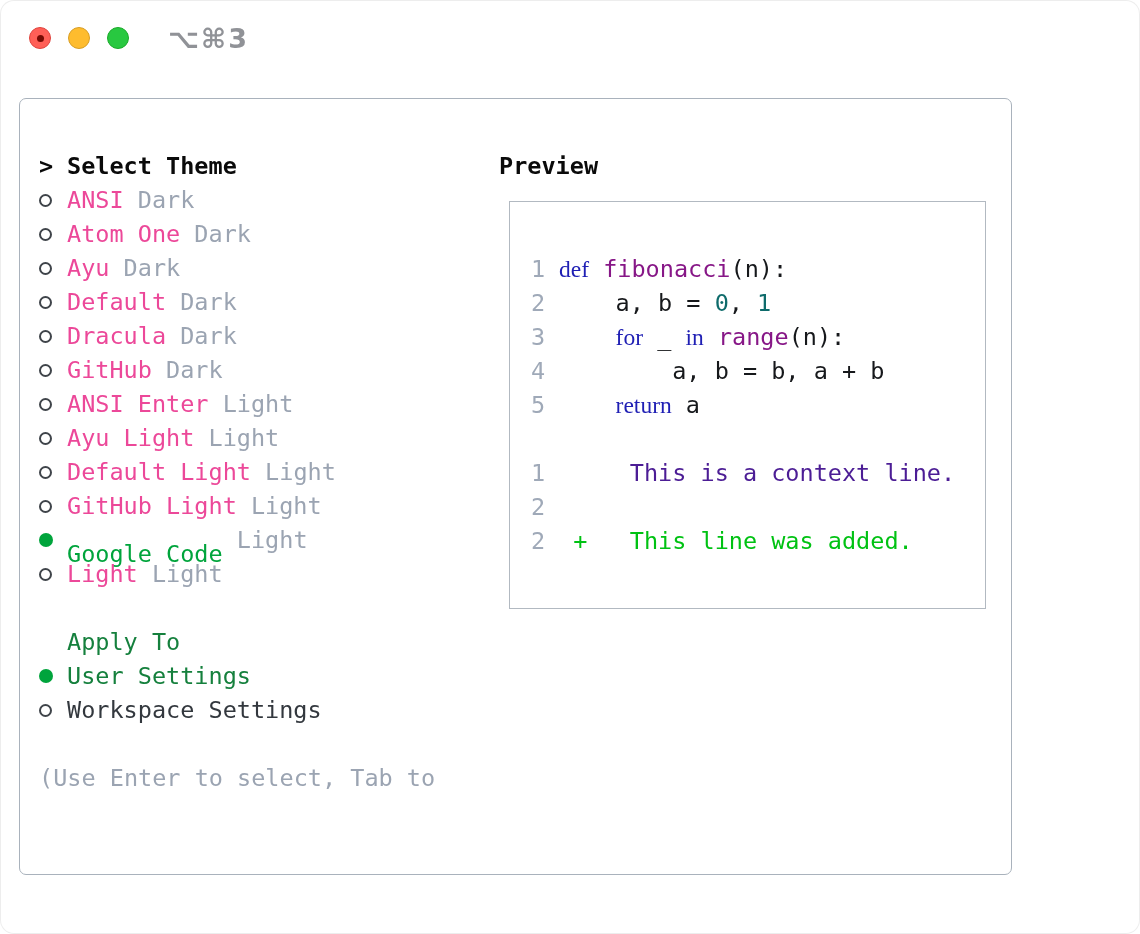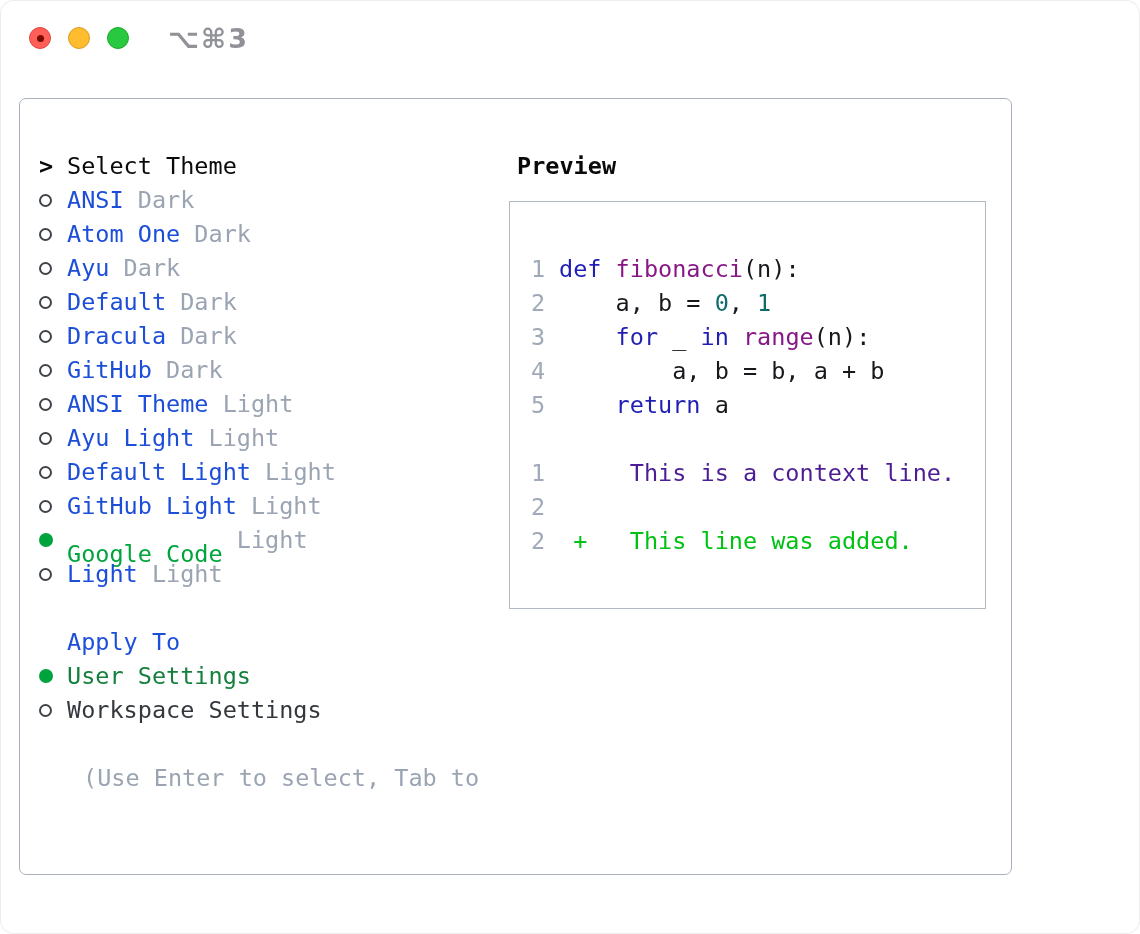--- a/index.html
+++ b/index.html
@@ -34,38 +34,38 @@
 
   .row { display:flex; align-items:center; height:34px; white-space:pre; font-size:23.5px; }
   .blank-row { height:34px; }
 
   
   .theme-col { position:absolute; left:19px; top:50px; }
   .mk { width:28px; flex:none; display:flex; align-items:center; }
   .mk-caret { font-weight:700; color:#0a0a0a; }
   .circle { width:13px; height:13px; border:2px solid #3f444a; border-radius:50%; }
   .circle.sel { width:14px; height:14px; border:none; background:#00a43c; }
-  .theme-name { color:#1d4ed8; }
+  .theme-name { color:#ec4899; }
   .theme-name.sel { color:#00a43c;margin-top:28px; }
   .theme-tag { color:#9ba4b2; }
-  .hdr { font-weight:400; color:#0a0a0a; }
-  .subhdr { color:#1d4ed8; }
+  .hdr { font-weight:700; color:#0a0a0a; }
+  .subhdr { color:#15803d; }
   .opt-name { color:#33383e; }
   .opt-name.sel { color:#15803d; }
-  .hint { color:#9ba4b2;margin-left:44px; }
+  .hint { color:#9ba4b2; }
 
   
-  .preview-label { position:absolute; left:497px; top:50px; height:34px; display:flex; align-items:center;
+  .preview-label { position:absolute; left:479px; top:50px; height:34px; display:flex; align-items:center;
                    font-size:23.5px; font-weight:700; color:#0a0a0a; }
   .preview-box {
     position:absolute; left:489px; top:102px; width:477px; height:408px;
     border:1.5px solid #b2b9c1; background:#fff; padding:50px 0 0 21px;
   }
   .ln { width:28px; flex:none; color:#9fa9b8; }
-  .tk-kw { color:#1f1fb4; }
+  .tk-kw { color:#1f1fb4;font-family:Liberation Serif, serif; }
   .tk-fn { color:#871787; }
   .tk-nm { color:#0e6b6b; }
   .tk-pl { color:#16181b; }
   .diff-context { color:#4c1d95; }
   .diff-deleted { color:#c2331f; }
   .diff-added   { color:#00c213;text-align:center; }
 </style>
 </head>
 <body>
 
@@ -88,21 +88,21 @@
         <span class="hdr">Select Theme</span>
       </div>
 
       <div id="theme-list">
           <div class="row"><span class="mk"><span class="circle"></span></span><span class="theme-name">ANSI</span><span class="theme-tag"> Dark</span></div>
           <div class="row"><span class="mk"><span class="circle"></span></span><span class="theme-name">Atom One</span><span class="theme-tag"> Dark</span></div>
           <div class="row"><span class="mk"><span class="circle"></span></span><span class="theme-name">Ayu</span><span class="theme-tag"> Dark</span></div>
           <div class="row"><span class="mk"><span class="circle"></span></span><span class="theme-name">Default</span><span class="theme-tag"> Dark</span></div>
           <div class="row"><span class="mk"><span class="circle"></span></span><span class="theme-name">Dracula</span><span class="theme-tag"> Dark</span></div>
           <div class="row"><span class="mk"><span class="circle"></span></span><span class="theme-name">GitHub</span><span class="theme-tag"> Dark</span></div>
-          <div class="row"><span class="mk"><span class="circle"></span></span><span class="theme-name">ANSI Theme</span><span class="theme-tag"> Light</span></div>
+          <div class="row"><span class="mk"><span class="circle"></span></span><span class="theme-name">ANSI Enter</span><span class="theme-tag"> Light</span></div>
           <div class="row"><span class="mk"><span class="circle"></span></span><span class="theme-name">Ayu Light</span><span class="theme-tag"> Light</span></div>
           <div class="row"><span class="mk"><span class="circle"></span></span><span class="theme-name">Default Light</span><span class="theme-tag"> Light</span></div>
           <div class="row"><span class="mk"><span class="circle"></span></span><span class="theme-name">GitHub Light</span><span class="theme-tag"> Light</span></div>
           <div class="row"><span class="mk"><span class="circle sel"></span></span><span class="theme-name sel">Google Code</span><span class="theme-tag"> Light</span></div>
           <div class="row"><span class="mk"><span class="circle"></span></span><span class="theme-name">Light</span><span class="theme-tag"> Light</span></div>
         </div>
 
       <div class="blank-row"></div>
 
       <div class="row">

